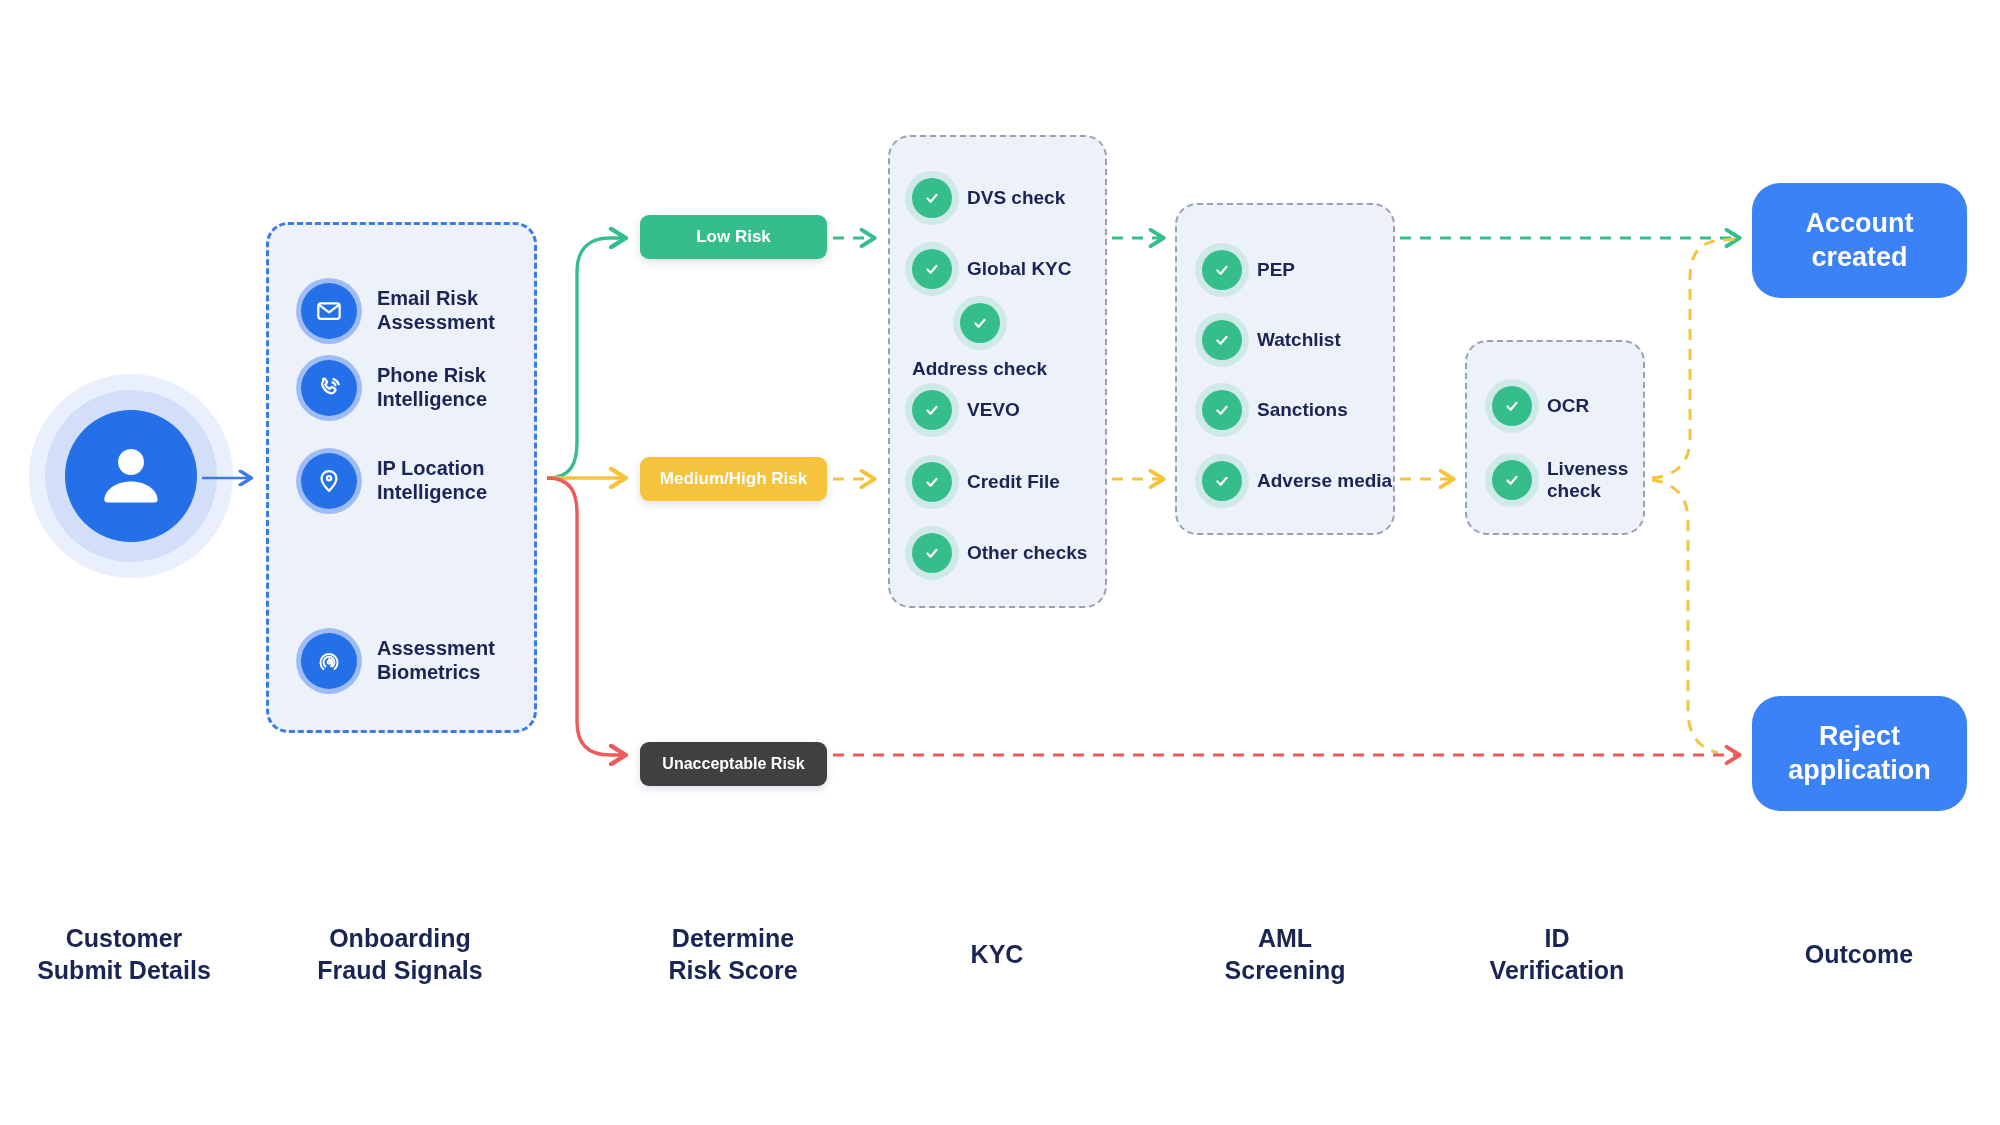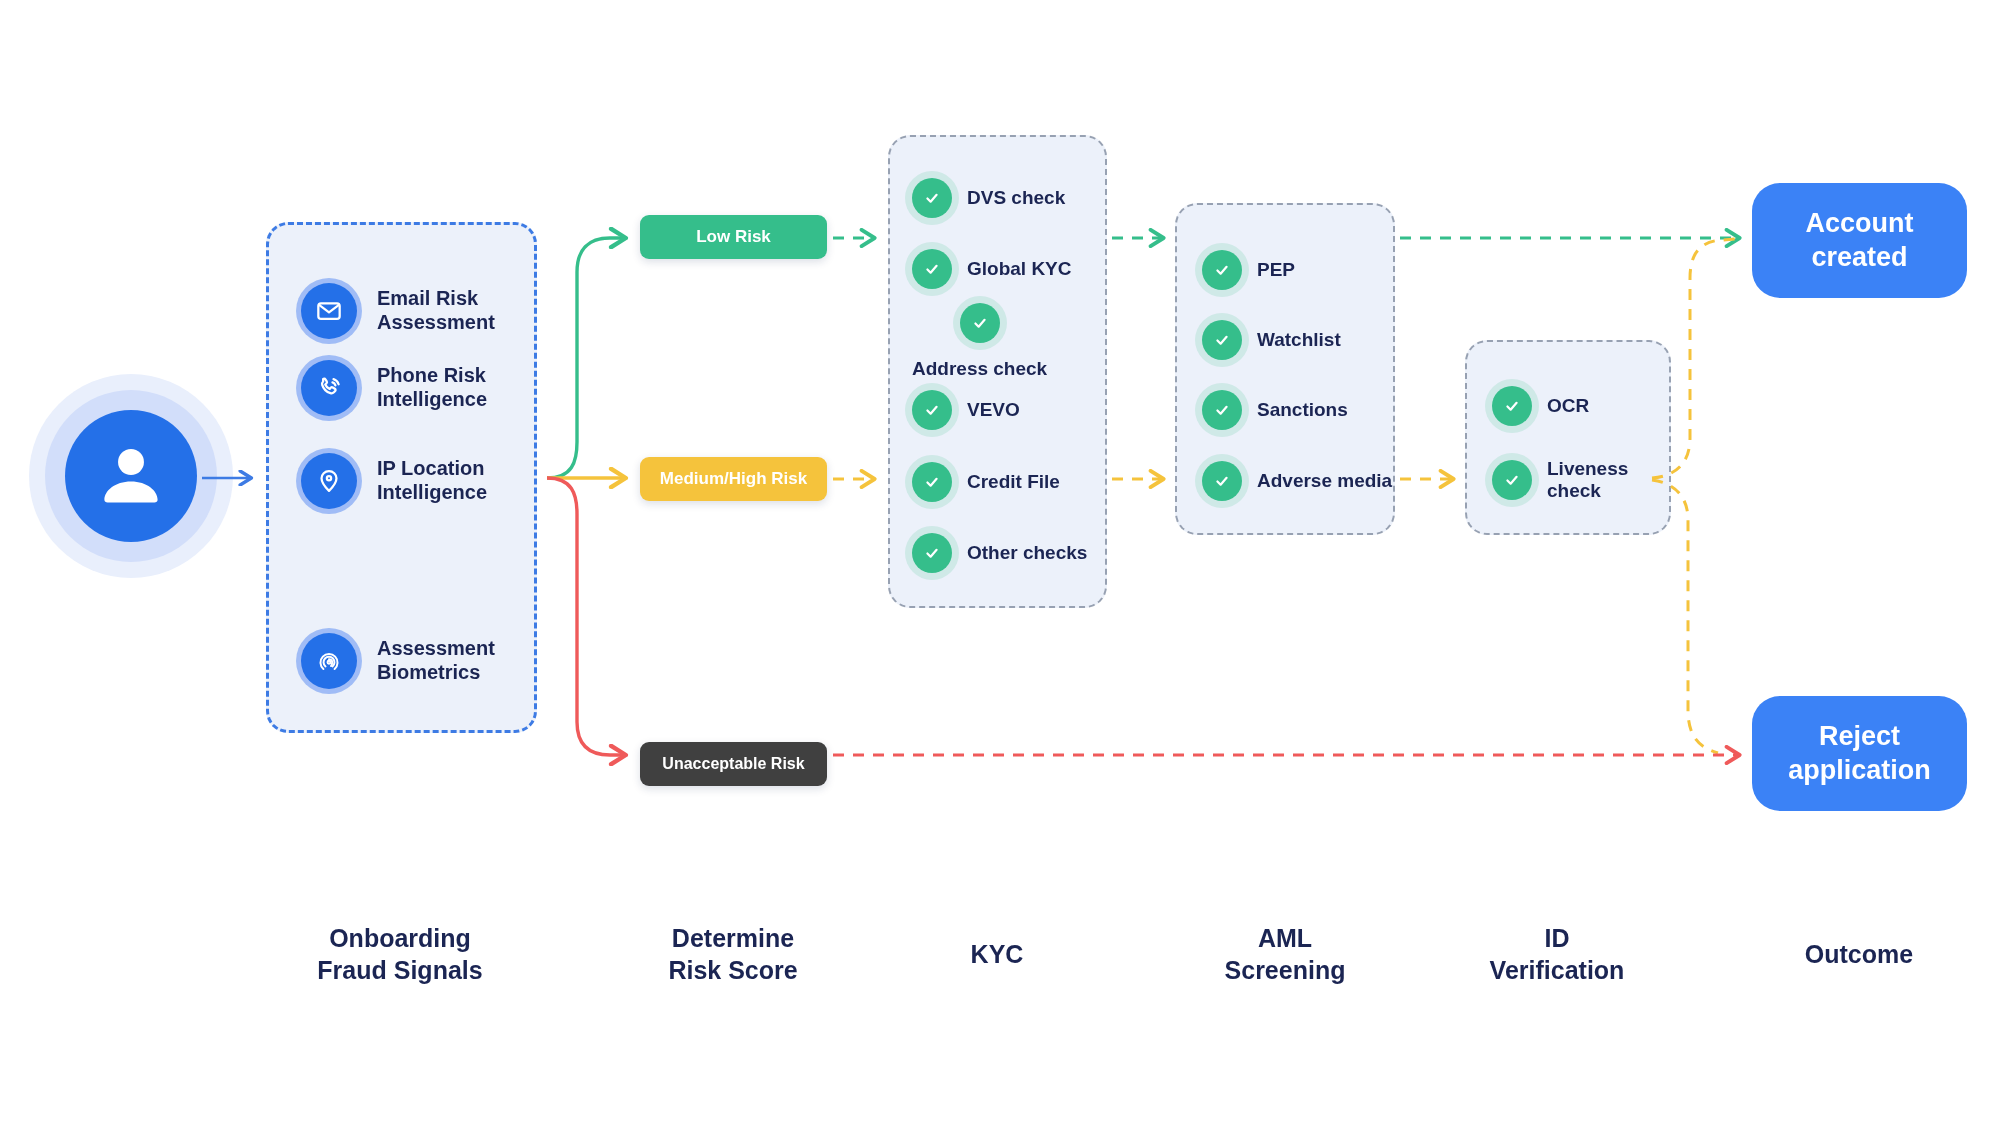--- a/index.html
+++ b/index.html
@@ -182,21 +182,21 @@
     <div class="chk-row" style="left:25px;top:256px;">
       <span class="check-circle">
           <svg width="22" height="22" viewBox="0 0 24 24" fill="none" stroke="#ffffff" stroke-width="2.4" stroke-linecap="round" stroke-linejoin="round">
             <path d="M7 12.5 L10.5 16 L17 8.5"></path>
           </svg>
         </span>
       <span class="chk-label">Adverse media</span>
     </div>
   </div>
 
-  <div class="panel panel-gray" style="left:1465px;top:340px;width:206px;height:195px;">
+  <div class="panel panel-gray" style="left:1465px;top:340px;width:180px;height:195px;">
     <div class="chk-row" style="left:25px;top:44px;">
       <span class="check-circle">
           <svg width="22" height="22" viewBox="0 0 24 24" fill="none" stroke="#ffffff" stroke-width="2.4" stroke-linecap="round" stroke-linejoin="round">
             <path d="M7 12.5 L10.5 16 L17 8.5"></path>
           </svg>
         </span>
       <span class="chk-label">OCR</span>
     </div>
     <div class="chk-row" style="left:25px;top:118px;">
       <span class="check-circle">
@@ -208,20 +208,22 @@
     </div>
   </div>
 
   <div class="outcome" style="top:183px;">
     <span>Account created</span>
   </div>
   <div class="outcome" style="top:696px;">
     <span>Reject application</span>
   </div>
 
+  <div class="stage" style="left:124px;">Customer
+Submit Details</div>
   <div class="stage" style="left:400px;">Onboarding
 Fraud Signals</div>
   <div class="stage" style="left:733px;">Determine
 Risk Score</div>
   <div class="stage" style="left:997px;">KYC</div>
   <div class="stage" style="left:1285px;">AML
 Screening</div>
   <div class="stage" style="left:1557px;">ID
 Verification</div>
   <div class="stage" style="left:1859px;">Outcome</div>

